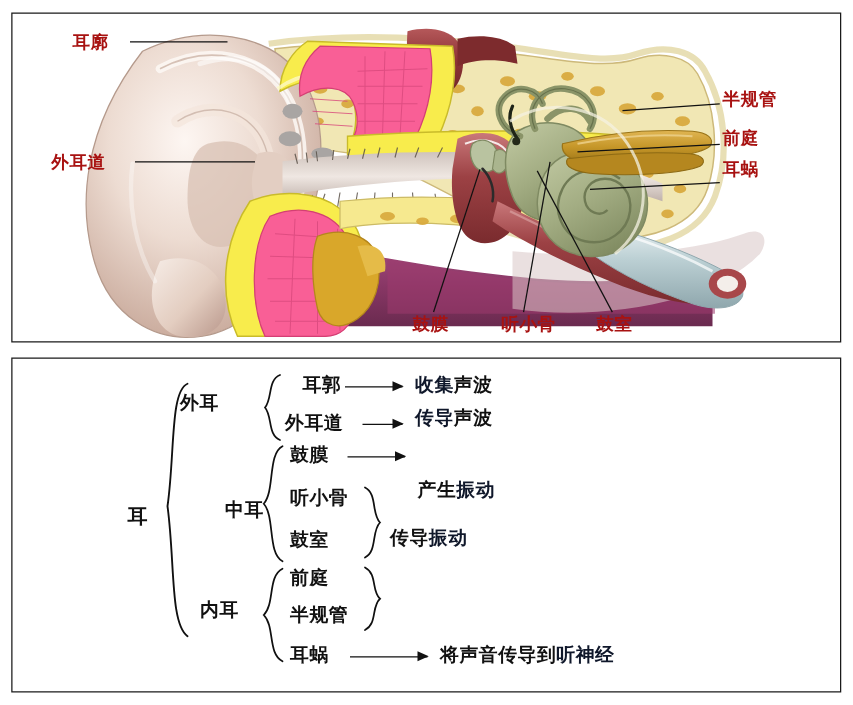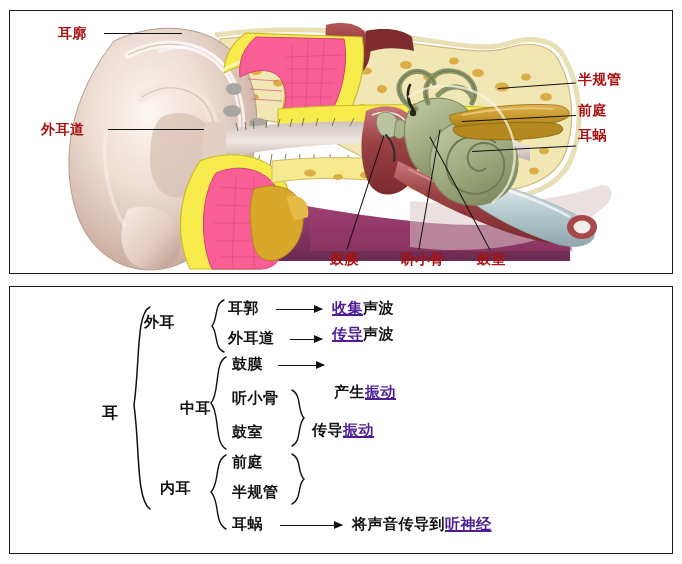--- a/index.html
+++ b/index.html
@@ -70,22 +70,21 @@
   .tnode {
     position: absolute;
     font-family: "DejaVu Sans", "Liberation Sans", sans-serif;
     font-weight: bold;
     font-size: 15px;
     color: #111111;
     white-space: nowrap;
     letter-spacing: 0.5px;
   }
   .tnode .hl {
-    color: #4c1d95;
-    text-decoration: underline;
+    color: #0f172a;
     text-decoration-thickness: 1.5px;
   }
   .arrow {
     position: absolute;
     height: 0;
     border-top: 1.6px solid #111111;
   }
   .arrow::after {
     content: "";
     position: absolute;
@@ -410,21 +409,21 @@
       <svg style="position:absolute;left:112px;top:16px;" width="32" height="210">
         <path d="M28,4 C14,10 18,60 12,102 C18,146 14,196 28,206" fill="none" stroke="#111111" stroke-width="1.5" stroke-linecap="round"></path>
       </svg>
 
       <div class="tnode" style="left:134px; top:26px;">外耳</div>
 
       <svg style="position:absolute;left:196px;top:10px;" width="22" height="58">
         <path d="M18,3 C8,7 12,22 6,29 C12,36 8,51 18,55" fill="none" stroke="#111111" stroke-width="1.4" stroke-linecap="round"></path>
       </svg>
 
-      <div class="tnode" style="left:218px; top:12px;">耳郭</div>
+      <div class="tnode" style="left:232px; top:12px;">耳郭</div>
       <div class="arrow" style="left:266px; top:22px; width:46px;"></div>
       <div class="tnode" style="left:322px; top:12px;">
         <span class="hl">收集</span><span>声波</span>
       </div>
 
       <div class="tnode" style="left:218px; top:42px;">外耳道</div>
       <div class="arrow" style="left:280px; top:52px; width:32px;"></div>
       <div class="tnode" style="left:322px; top:38px;">
         <span class="hl">传导</span><span>声波</span>
       </div>

